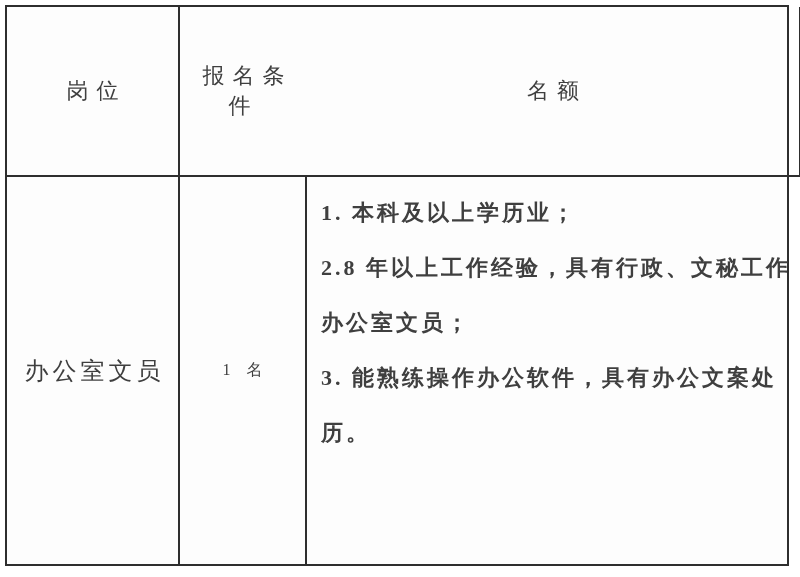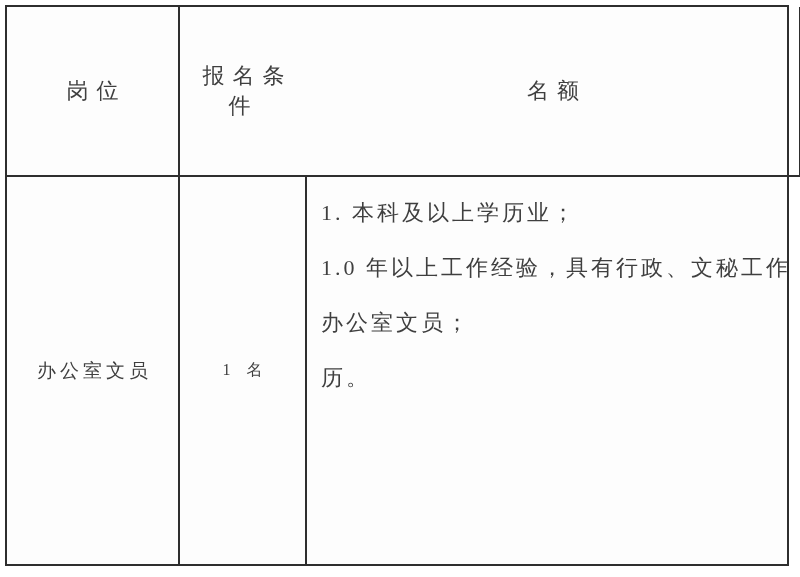--- a/index.html
+++ b/index.html
@@ -40,39 +40,40 @@
     align-items: center;
     justify-content: center;
     text-align: center;
   }
   .header-cell {
     font-size: 22px;
     letter-spacing: 8px;
     text-indent: 8px; 
   }
   .position-cell {
-    font-size: 19px;
+    font-size: 24px;
     letter-spacing: 4px;
     text-indent: 4px;
   }
   .quota-cell {
     font-size: 16px;
     letter-spacing: 6px;
     text-indent: 6px;
   }
   .conditions-cell {
     padding: 8px 10px 0 14px;
     font-size: 22px;
     letter-spacing: 3px;
   }
   .condition-line {
     height: 55px;
     line-height: 55px;
     white-space: nowrap;
     overflow: hidden;
+    font-weight: bold;
   }
 </style>
 </head>
 <body>
 
 <div class="doc-table">
 
   <div class="cell center-cell header-cell">
     <span>岗位</span>
   </div>
@@ -88,18 +89,19 @@
   <div class="cell center-cell position-cell last-row">
     <span>办公室文员</span>
   </div>
 
   <div class="cell center-cell quota-cell last-row">
     <span>1 名</span>
   </div>
 
   <div class="cell conditions-cell last-col last-row">
     <div class="condition-line">1. 本科及以上学历业；</div>
-    <div class="condition-line">1.0 年以上工作经验，具有行政、文秘工作</div>
+    <div class="condition-line">2.8 年以上工作经验，具有行政、文秘工作</div>
     <div class="condition-line">办公室文员；</div>
+    <div class="condition-line">3. 能熟练操作办公软件，具有办公文案处</div>
     <div class="condition-line">历。</div>
   </div>
 
 </div>
 
 </body></html>

